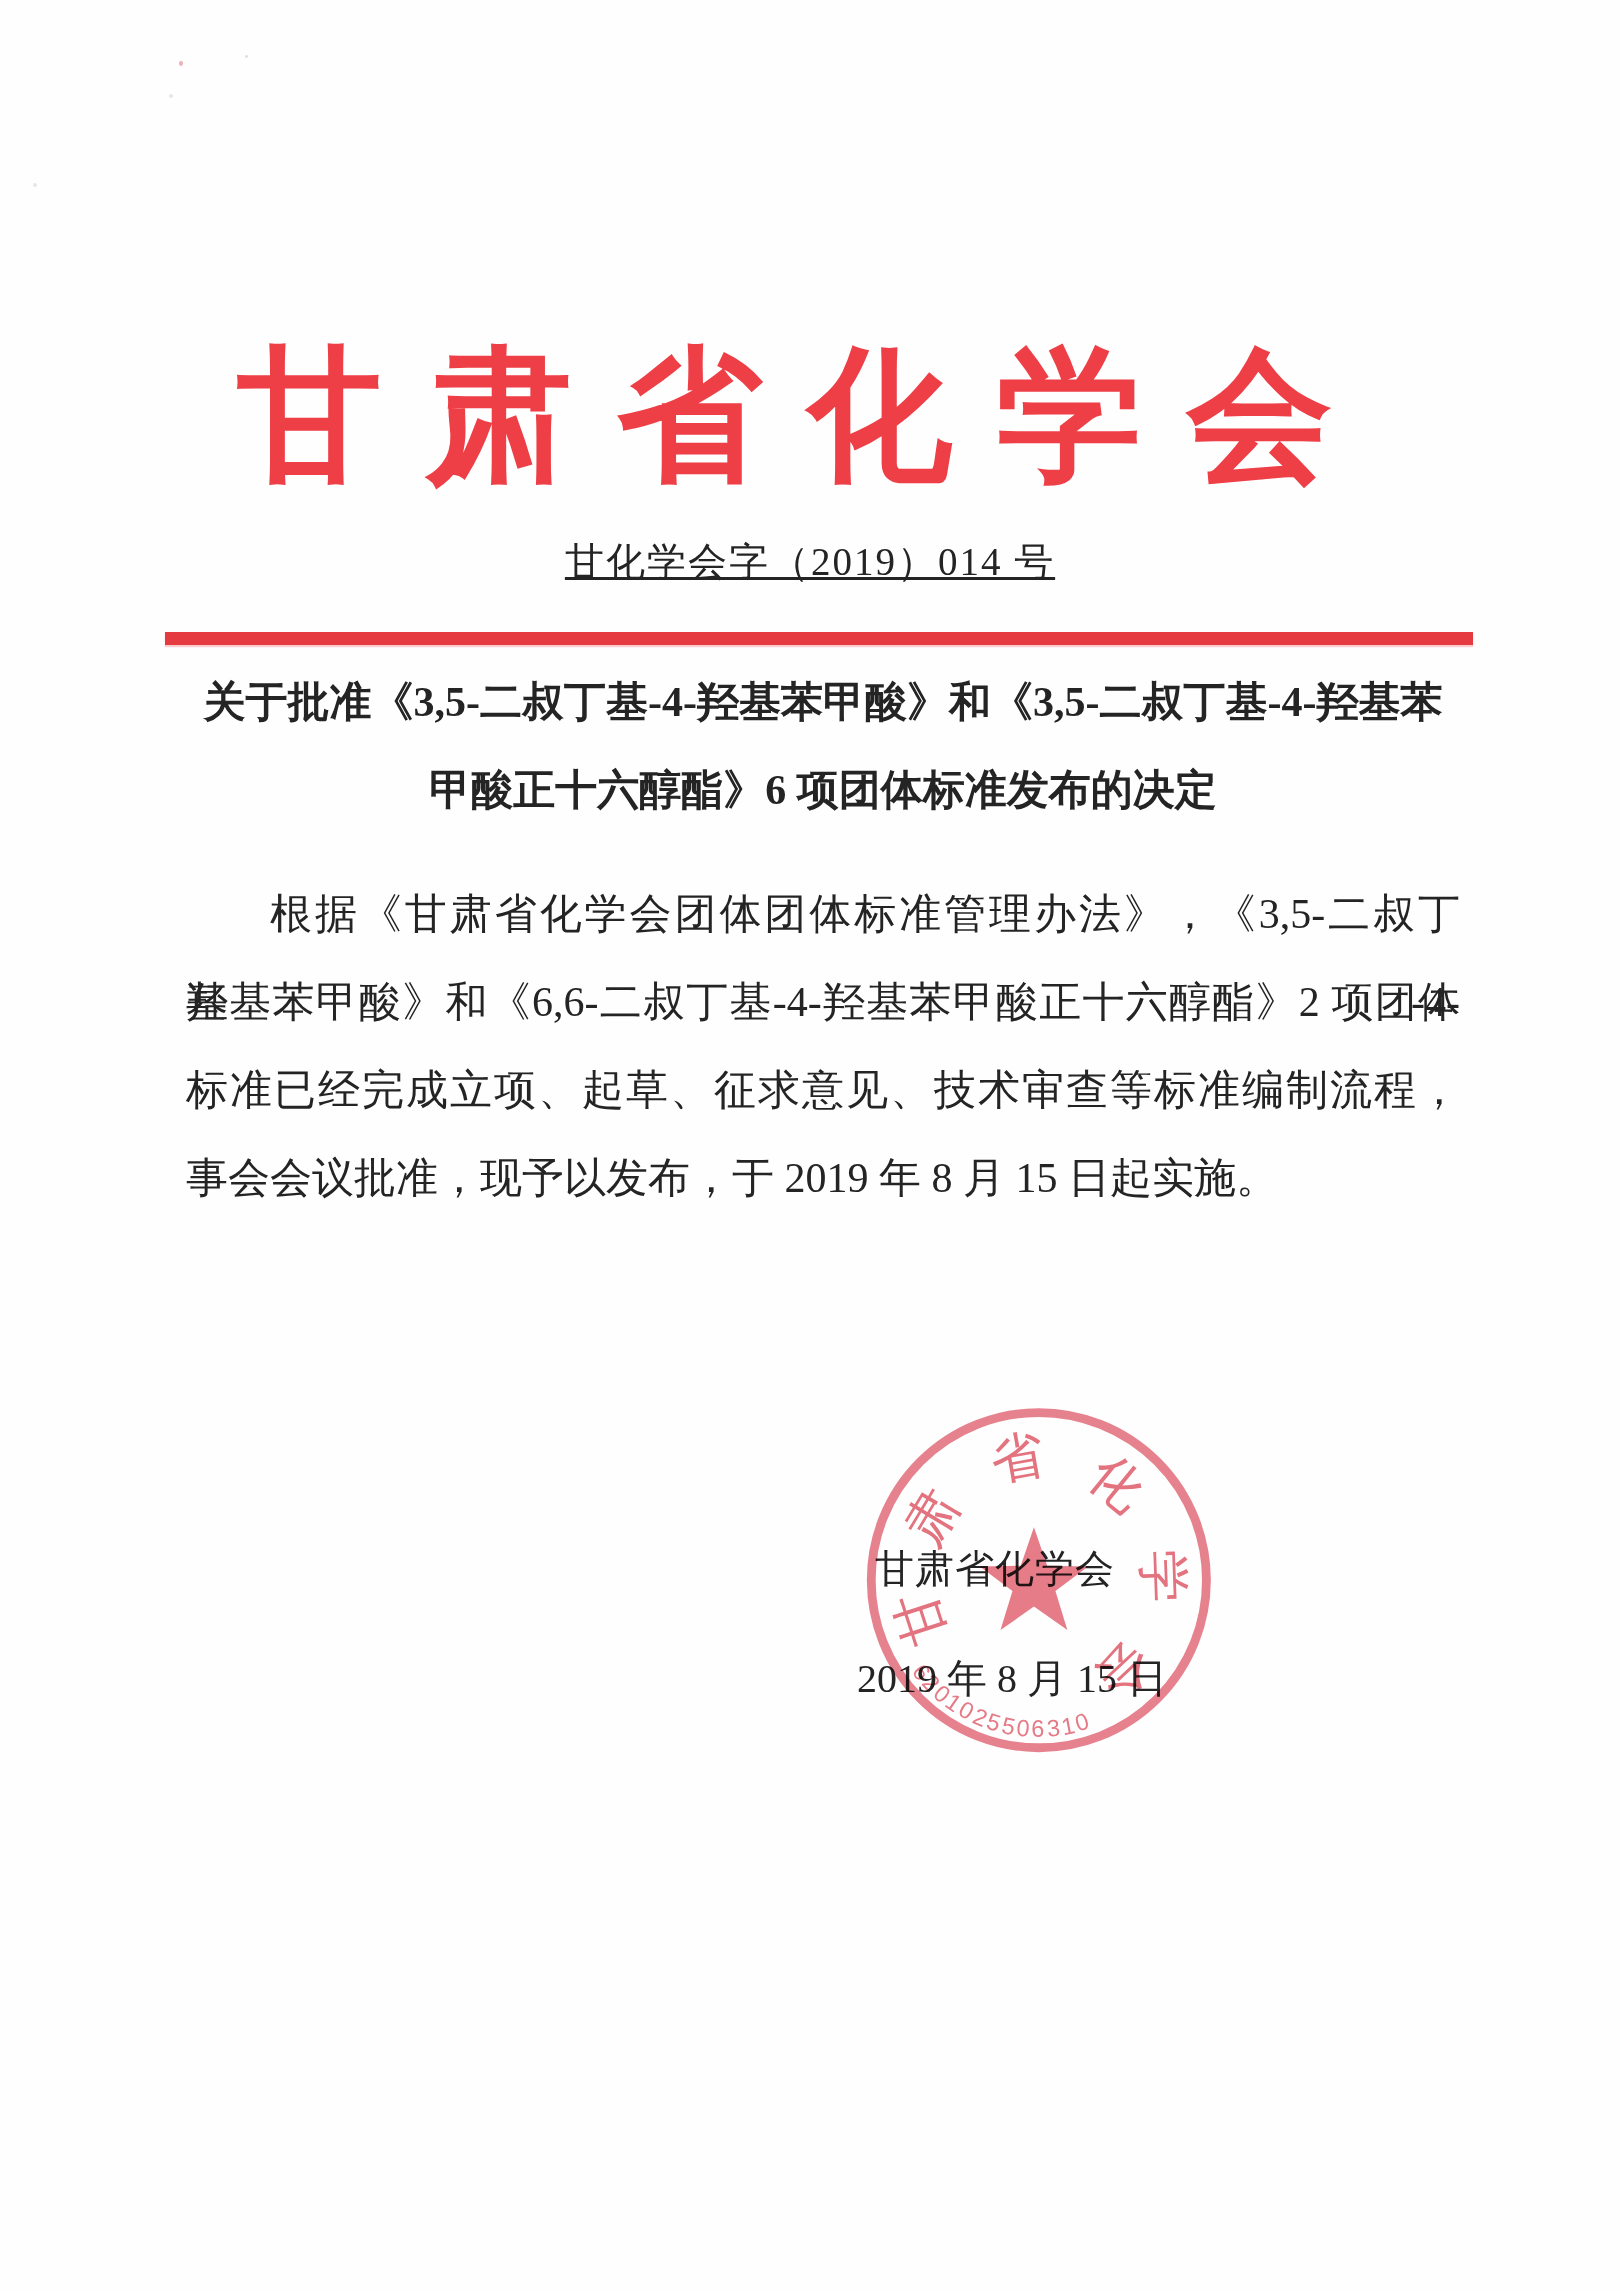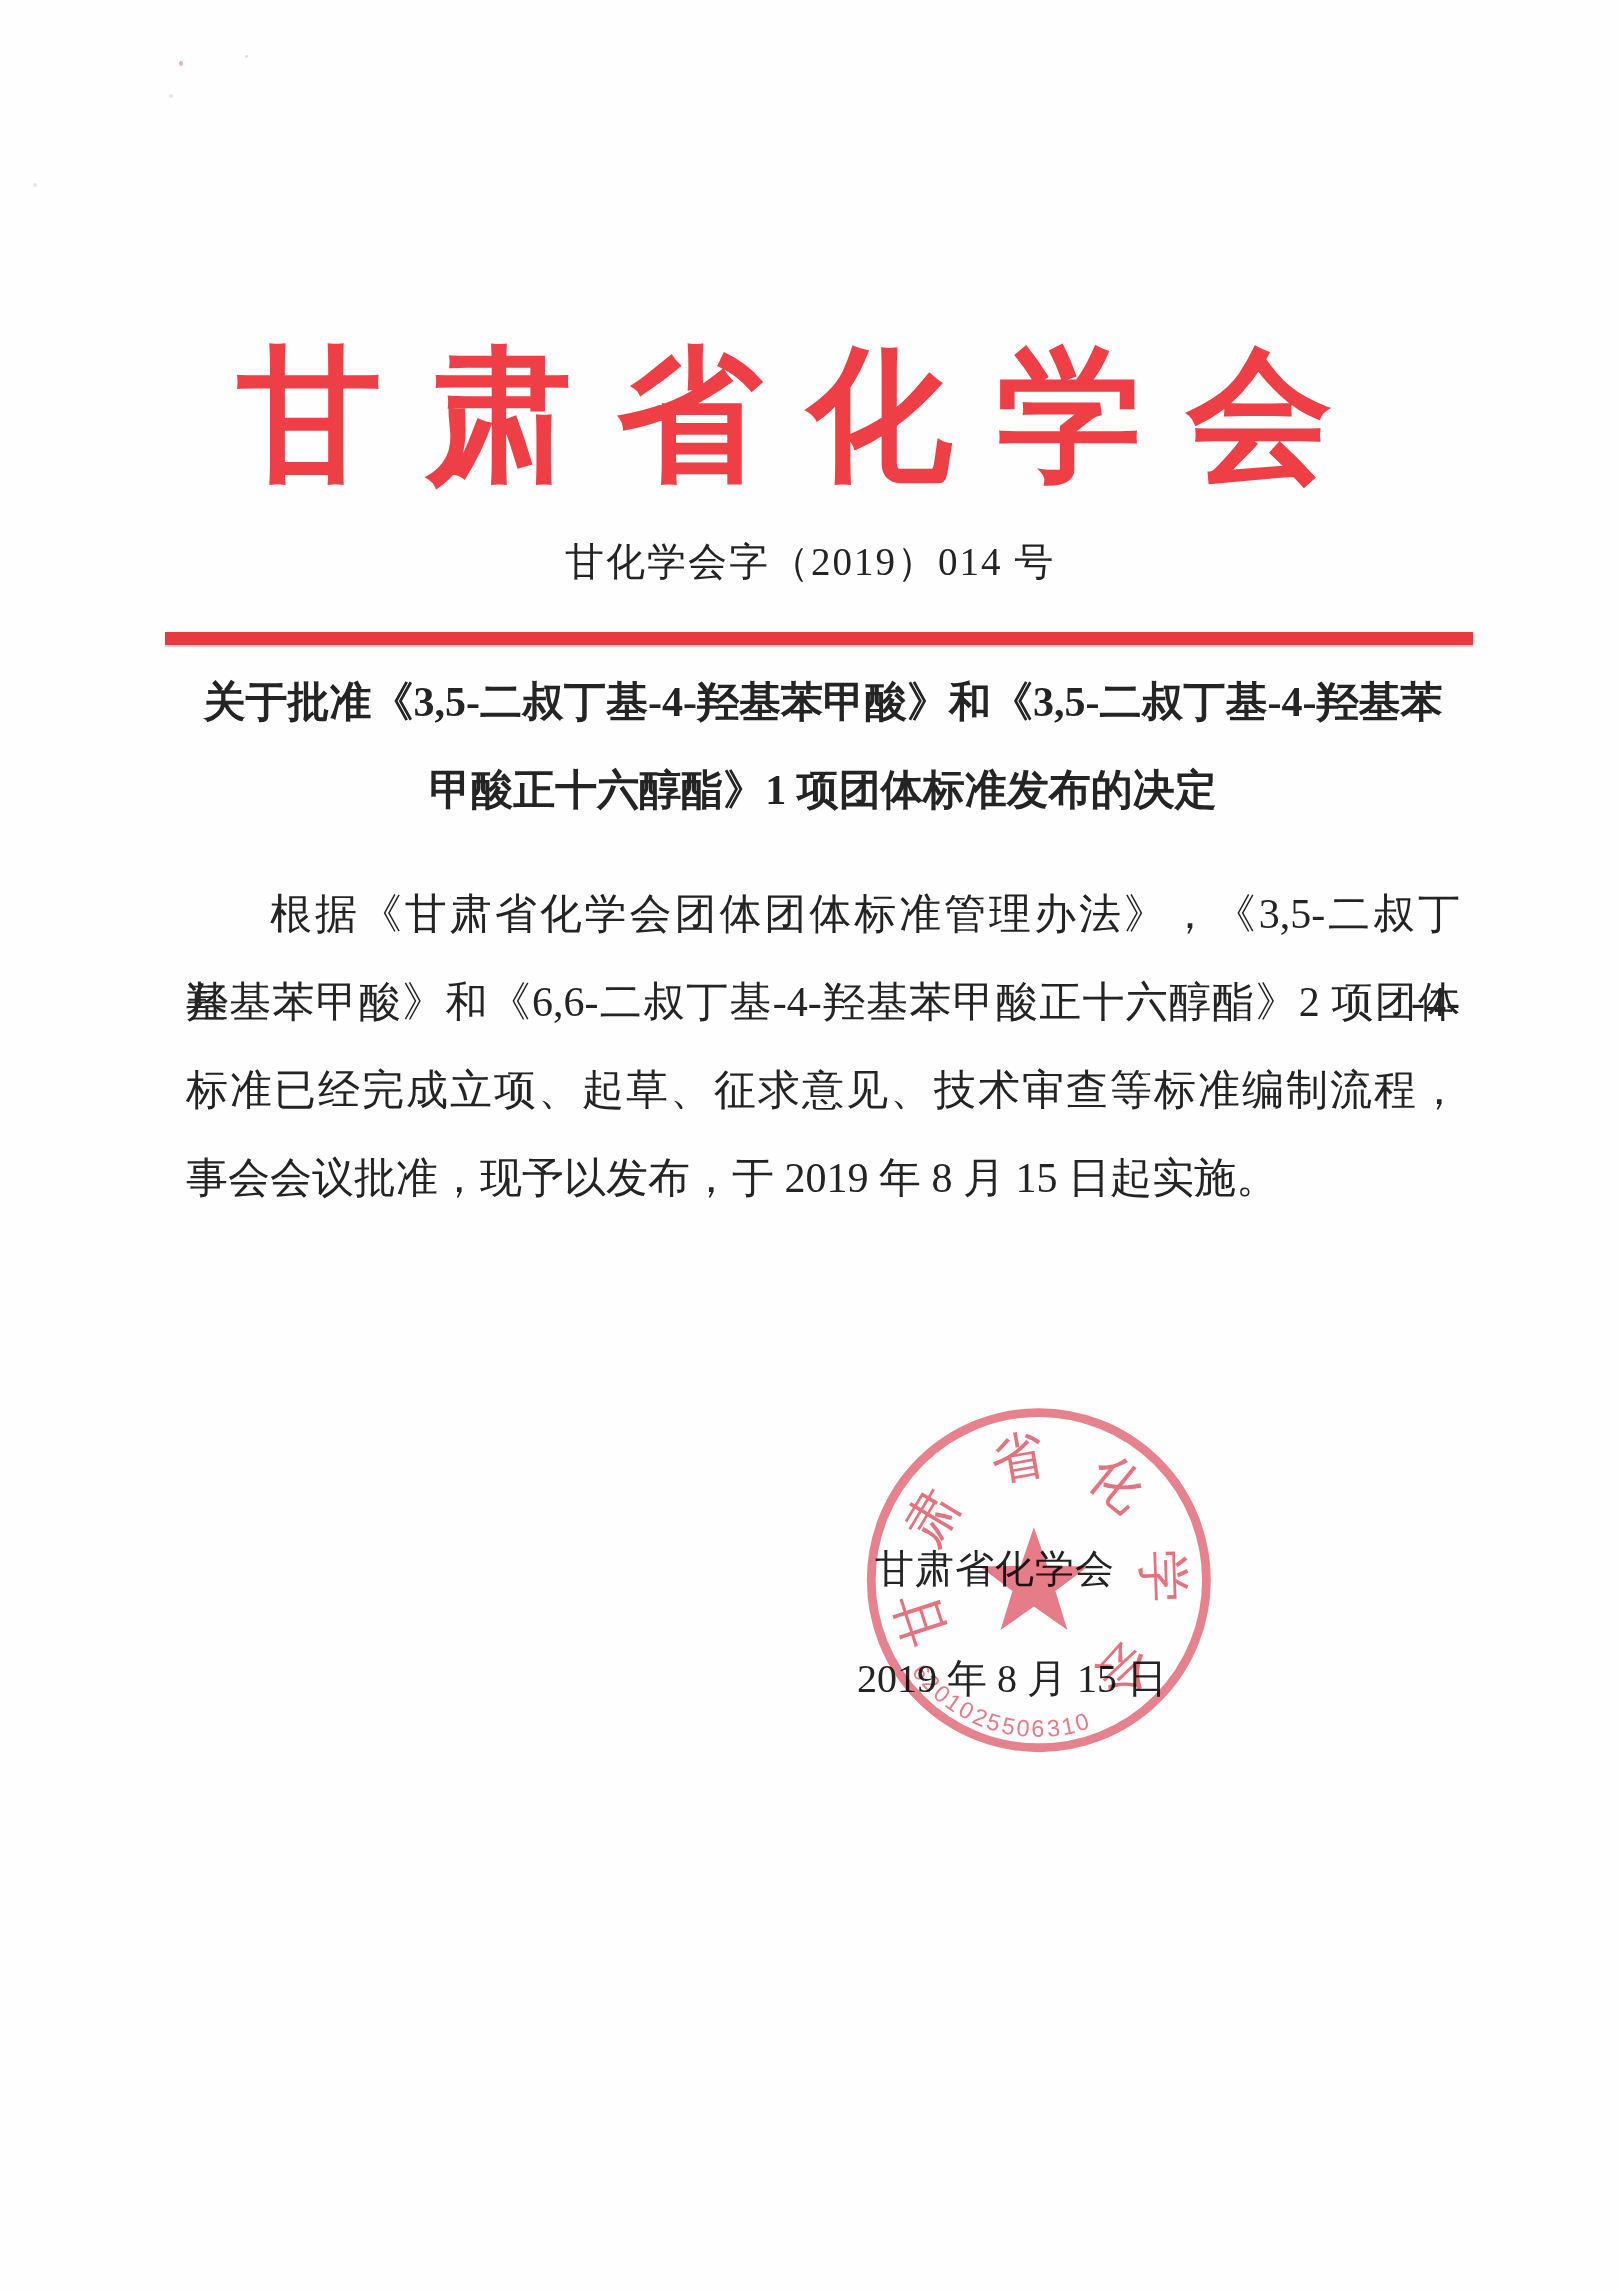--- a/index.html
+++ b/index.html
@@ -24,21 +24,21 @@
     position:absolute;top:339px;left:0;width:100%;
     display:flex;justify-content:center;gap:45px;
     transform:translateX(-25.5px);
     font-size:145px;line-height:155px;font-weight:bold;
     color:var(--header_red);
   }
   .org-title span{display:block;}
   
   .doc-number{
     position:absolute;top:529px;left:0;width:100%;
-    text-align:center;font-size:39px;line-height:65px;letter-spacing:2px;
+    text-align:center;font-size:39px;line-height:65px;letter-spacing:2px;text-decoration:underline;
   }
   
   .red-rule{
     position:absolute;left:165px;top:632px;width:1308px;height:12.7px;
     background:var(--divider_red);
     box-shadow:0 2px 1px rgba(230,58,65,.25);
   }
   
   .heading{
     position:absolute;left:186px;top:658px;width:1274px;
@@ -92,21 +92,21 @@
     <span>学</span>
     <span>会</span>
   </div>
 
   <div class="doc-number">甘化学会字（2019）014 号</div>
 
   <div class="red-rule"></div>
 
   <div class="heading">
     <div>关于批准《3,5-二叔丁基-4-羟基苯甲酸》和《3,5-二叔丁基-4-羟基苯</div>
-    <div>甲酸正十六醇酯》1 项团体标准发布的决定</div>
+    <div>甲酸正十六醇酯》6 项团体标准发布的决定</div>
   </div>
 
   <div class="body-text">
     <div class="bl just indent">根据《甘肃省化学会团体团体标准管理办法》，《3,5-二叔丁基-4-</div>
     <div class="bl just">羟基苯甲酸》和《6,6-二叔丁基-4-羟基苯甲酸正十六醇酯》2 项团体</div>
     <div class="bl just">标准已经完成立项、起草、征求意见、技术审查等标准编制流程，</div>
     <div class="bl">事会会议批准，现予以发布，于 2019 年 8 月 15 日起实施。</div>
   </div>
 
   <div class="signature">甘肃省化学会</div>

